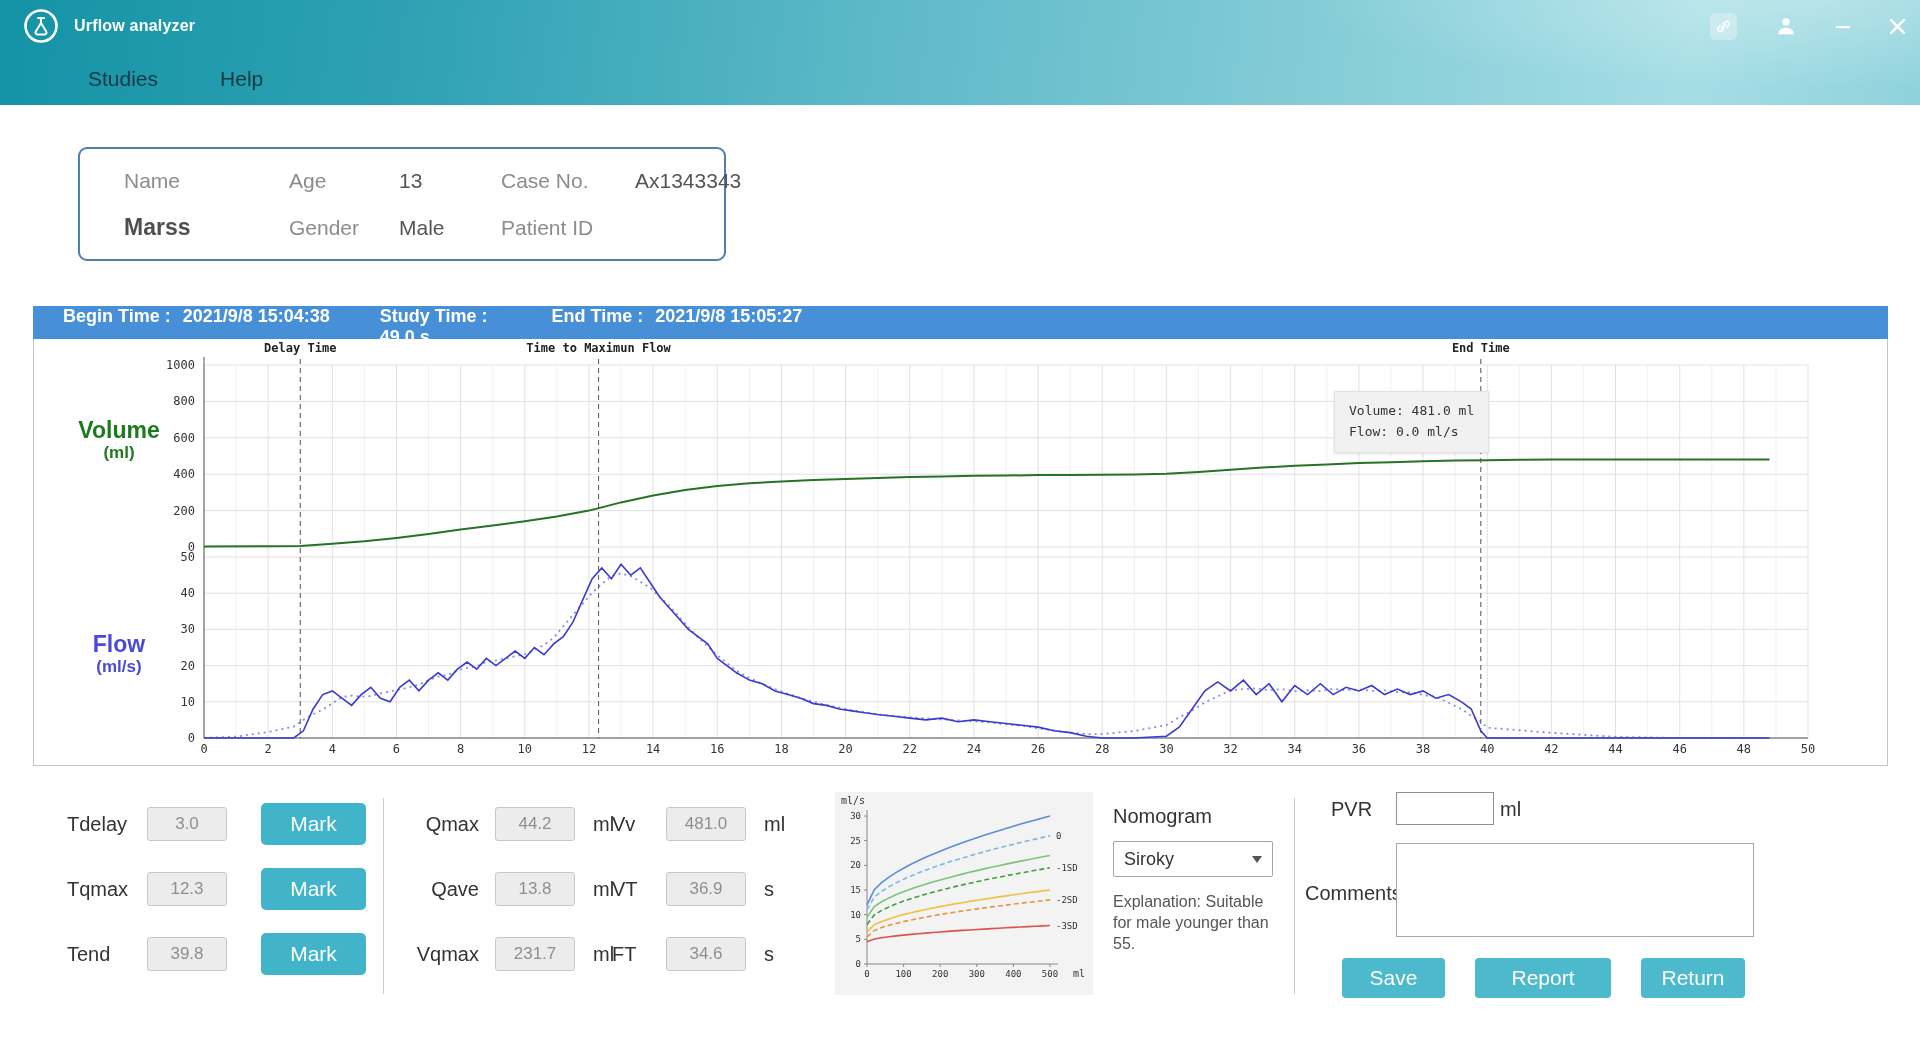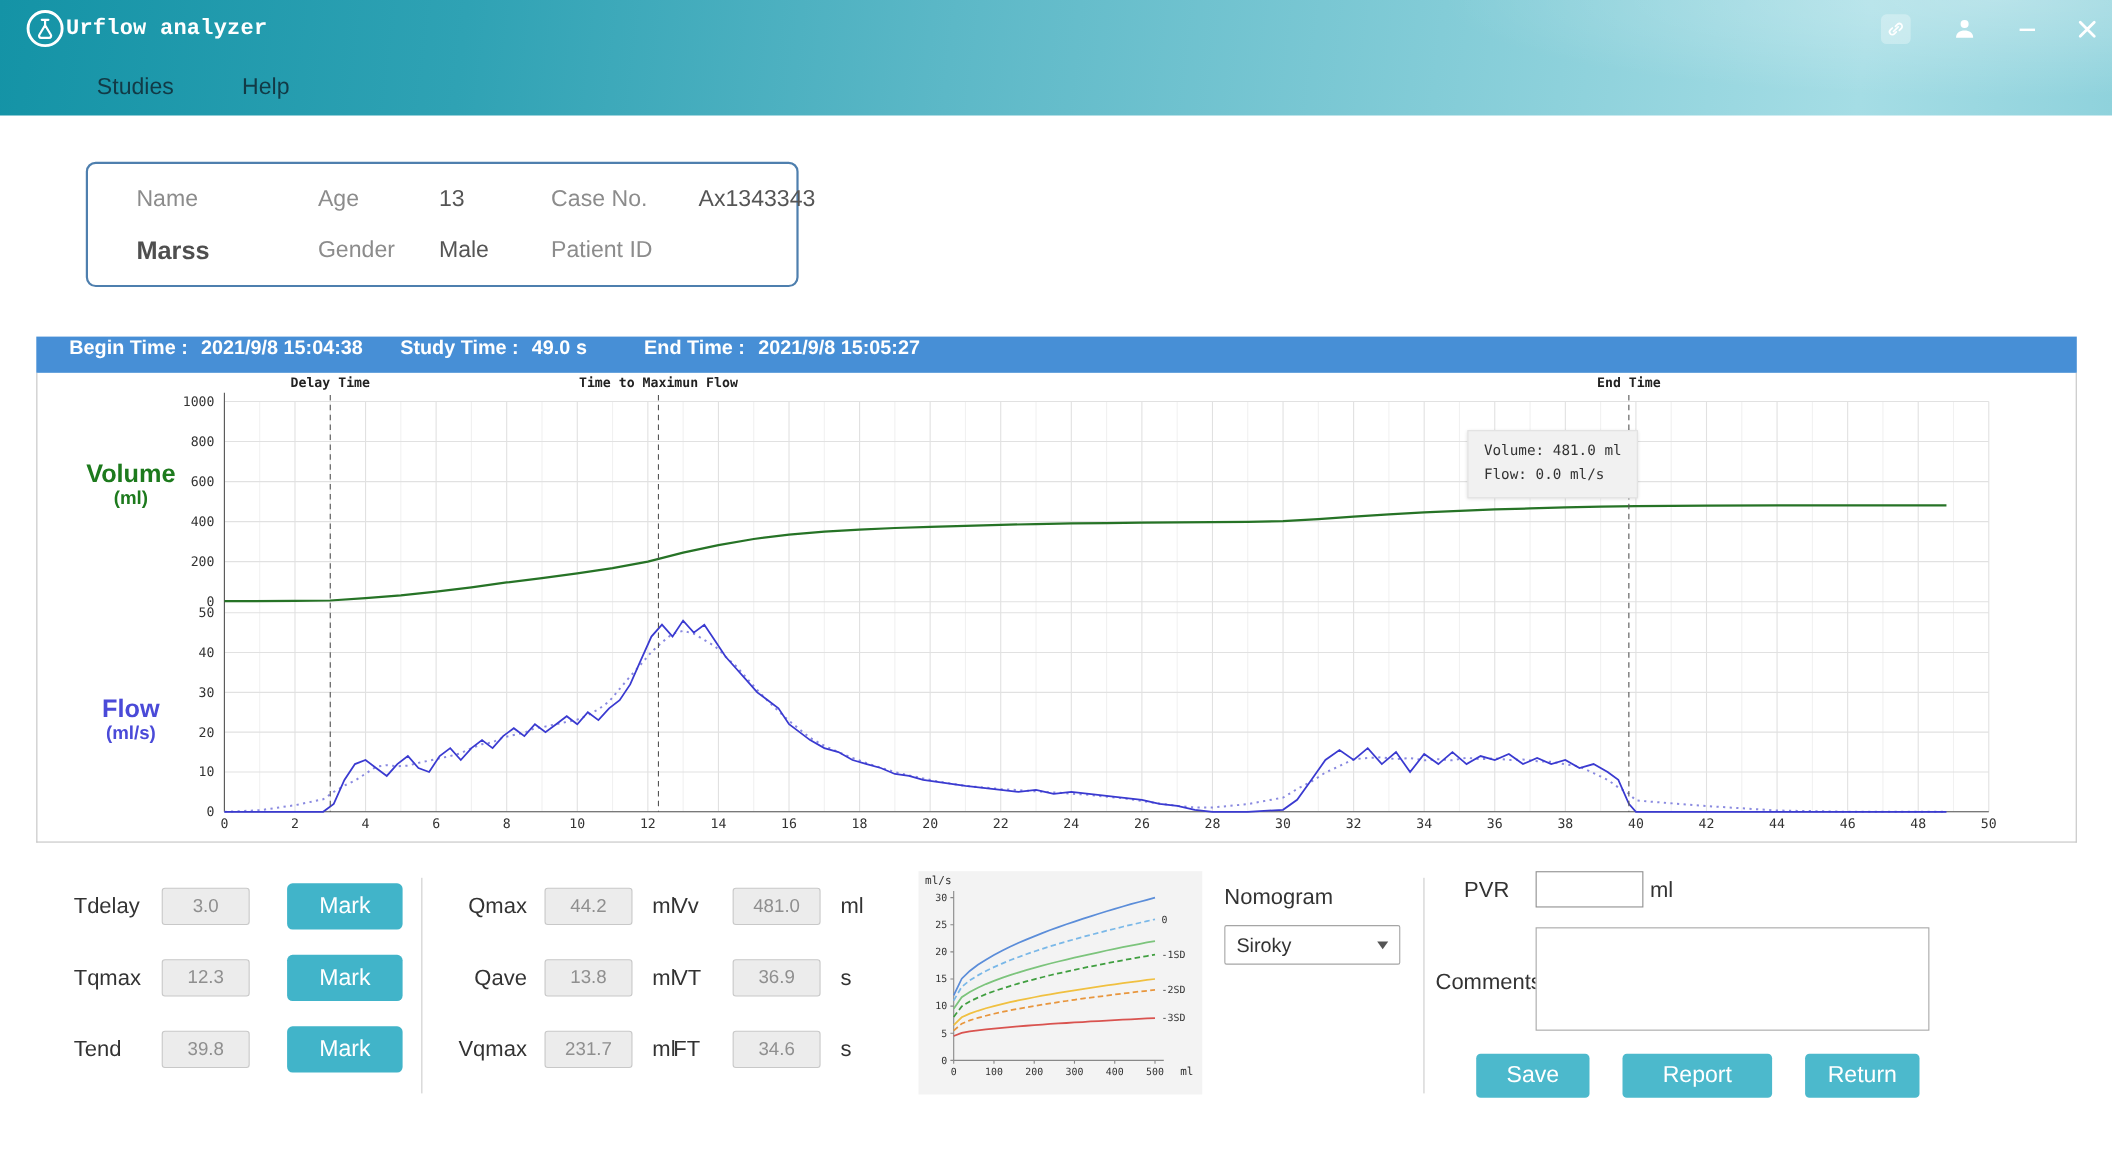--- a/index.html
+++ b/index.html
@@ -5,42 +5,42 @@
   * { box-sizing: border-box; margin: 0; padding: 0; }
   html,body { width:1920px; height:1050px; overflow:hidden; background:#fff;
     font-family:"Liberation Sans", sans-serif; }
 
   
   .header { position:absolute; left:0; top:0; width:1920px; height:105px;
     background:linear-gradient(97deg,#1493a6 0%,#2fa2b4 22%,#5cb8c7 45%,#83ccd7 68%,#a5dde5 88%,#8fd2dc 100%); }
   .header::after { content:""; position:absolute; right:0; top:0; width:700px; height:105px;
     background:radial-gradient(ellipse at 85% 0%, rgba(255,255,255,.30), rgba(255,255,255,0) 60%); pointer-events:none; }
   .title-row { position:absolute; left:0; top:0; width:100%; height:52px; display:flex; align-items:center; padding-left:22px; }
-  .app-title { color:#fff; font-size:20px; font-weight:bold; letter-spacing:.2px;font-family:Liberation Mono, monospace; }
+  .app-title { margin-left:14px; color:#fff; font-size:16px; font-weight:bold; letter-spacing:.2px; }
   .win-icons { position:absolute; top:0; right:14px; height:52px; display:flex; align-items:center; gap:38px; z-index:5; }
   .link-btn { width:27px; height:27px; border-radius:5px; background:rgba(255,255,255,.30); display:flex; align-items:center; justify-content:center; cursor:pointer; }
   .win-btn { cursor:pointer; display:flex; align-items:center; justify-content:center; }
   .menu-row { position:absolute; left:0; top:52px; width:100%; height:53px; display:flex; align-items:stretch; padding-left:76px; }
   .menu-item { color:#123a46; font-size:21px; display:flex; align-items:center; padding:0 12px; margin-right:38px; cursor:pointer; }
   .menu-item.active { background:rgba(236,250,252,.55); padding:0 30px; }
 
   
   .patient-card { position:absolute; left:78px; top:147px; width:648px; height:114px;
     border:2px solid #4e7fae; border-radius:9px; background:#fff;
     display:grid; grid-template-columns:153px 98px 90px 122px 1fr; grid-auto-rows:1fr;
     align-items:center; padding:14px 10px 14px 44px; font-size:21px; color:#555;gap:12px; }
   .p-label { color:#8c8c8c; }
   .p-name { font-size:23px; font-weight:bold; color:#4f4f4f; }
 
   
   .times-bar { position:absolute; left:33px; top:306px; width:1855px; height:33px; background:#478fd6;
     color:#fff; display:flex; align-items:flex-start; padding-left:30px; font-size:18px; font-weight:600; }
   .times-bar .pair { display:flex; }
   .times-bar .pair span:first-child { margin-right:12px; }
-  .gap1 { margin-left:34px; } .gap2 { margin-left:52px; }
+  .gap1 { margin-left:50px;flex-direction:column; } .gap2 { margin-left:52px; }
 
   
   .chart-panel { position:absolute; left:33px; top:339px; width:1855px; height:427px; background:#fff;
     border:1px solid #c4c4c4; border-top:none; }
   .axis-label { position:absolute; left:10px; width:150px; text-align:center; line-height:1.15; font-weight:bold; }
   .axis-label .t { font-size:23px; display:block; }
   .axis-label .u { font-size:17px; display:block; }
   .vol-label { top:78px; color:#1d7a1d; }
   .flow-label { top:292px; color:#4a4ad8; }
   .tick { font-family:"DejaVu Sans Mono", monospace; font-size:12px; fill:#333; }
@@ -385,20 +385,21 @@
       <text x="221" y="136.52" style="font:9px &quot;DejaVu Sans Mono&quot;,monospace;fill:#333">-3SD</text>
     </svg>
 </div>
 
 <div class="nomo-ctrl">
   <div class="nomo-title">Nomogram</div>
   <div class="nomo-select">
     <span>Siroky</span>
     <span class="sel-arrow"></span>
   </div>
+  <div class="nomo-expl">Explanation: Suitable for male younger than 55.</div>
 </div>
 
 <span class="pvr-label">PVR</span>
 <input class="pvr-input" value="" style="">
 <span class="pvr-unit">ml</span>
 
 <span class="comments-label">Comments</span>
 <textarea class="comments-box" style=""></textarea>
 
 <button class="action-btn btn-save">Save</button>

